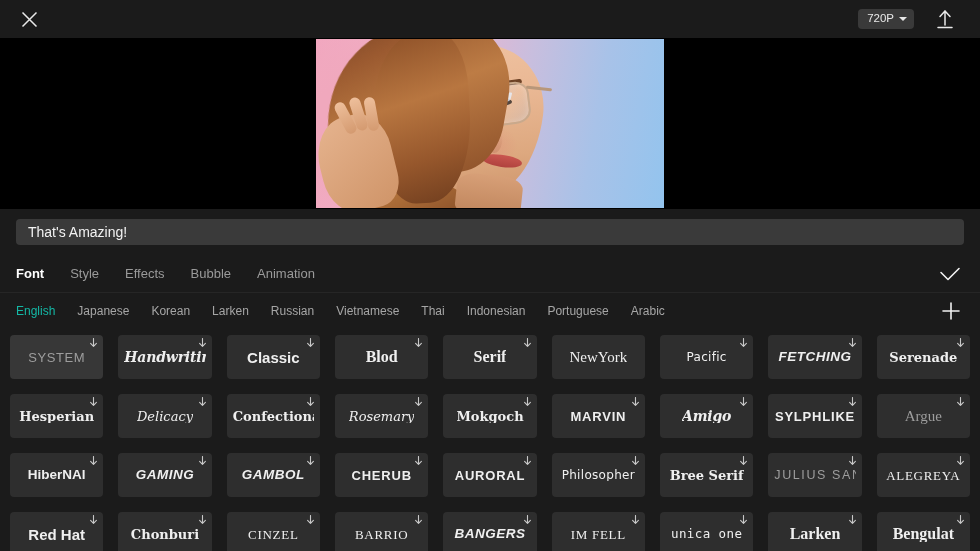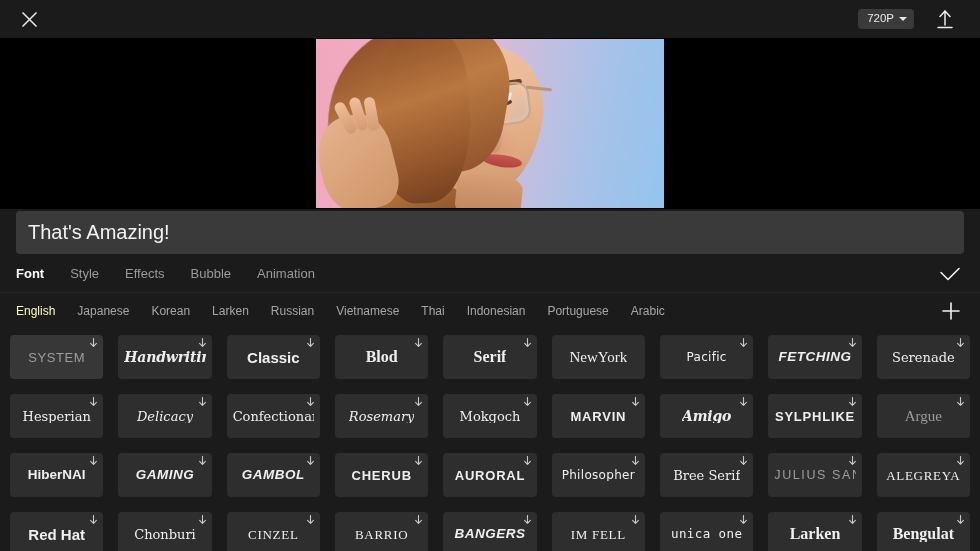--- a/index.html
+++ b/index.html
@@ -199,26 +199,26 @@
 
   
   .text-input-wrap {
     flex: 0 0 46px;
     display:flex; align-items:center;
     padding: 0 16px;
     background:#1b1b1b;
   }
   .text-input {
     width:100%;
-    height:43px;
+    height:26px;
     background:#3a3a3a;
     border:none;
     border-radius:4px;
     color:#f2f2f2;
-    font-size:20px;
+    font-size:14px;
     font-family:"Liberation Sans", sans-serif;
     padding: 0 12px;
     outline:none;
   }
 
   
   .tabs-row {
     flex: 0 0 38px;
     display:flex; align-items:center;
     padding: 0 16px;
@@ -249,21 +249,21 @@
     background:#1b1b1b;
     position:relative;
   }
   .lang {
     font-size:12px;
     color:#a6a6a6;
     margin-right:22px;
     cursor:pointer;
     white-space:nowrap;
   }
-  .lang.active { color:#fef9c3; }
+  .lang.active { color:#14b8a6; }
   .add-btn {
     margin-left:auto;
     width:26px;height:26px;
     display:flex;align-items:center;justify-content:center;
     cursor:pointer;
     color:#ffffff;
     font-size:26px;
     line-height:1;
     font-weight:300;
   }
@@ -309,21 +309,21 @@
     opacity:.92;
   }
   .dl svg { display:block; }
 
   
   .f-sys    { font-family:"Liberation Sans", sans-serif; letter-spacing:.6px; font-size:13px;}
   .f-script { font-family:"DejaVu Serif", serif; font-style:italic; font-weight:bold; font-size:14px; letter-spacing:-.2px;}
   .f-sansb  { font-family:"Liberation Sans", sans-serif; font-weight:bold; font-size:15px;}
   .f-serifb { font-family:"Liberation Serif", serif; font-weight:bold; font-size:16px;}
   .f-serif  { font-family:"Liberation Serif", serif; font-size:15px;}
-  .f-slab   { font-family:"DejaVu Serif", serif; font-weight:normal; font-size:13px;}
+  .f-slab   { font-family:"DejaVu Serif", serif; font-weight:bold; font-size:13px;}
   .f-hand   { font-family:"DejaVu Serif", serif; font-style:italic; font-size:13px;}
   .f-caps   { font-family:"Liberation Sans", sans-serif; font-weight:bold; font-size:13px; letter-spacing:.8px;}
   .f-capsN  { font-family:"Liberation Sans", sans-serif; font-size:12.5px; letter-spacing:1.6px;}
   .f-mono   { font-family:"DejaVu Sans Mono", monospace; font-weight:normal; font-size:12.5px; letter-spacing:.4px;}
   .f-italb  { font-family:"Liberation Sans", sans-serif; font-weight:bold; font-style:italic; font-size:13.5px; letter-spacing:.5px;}
   .f-black  { font-family:"DejaVu Sans", sans-serif; font-weight:bold; font-size:13px; letter-spacing:-.3px;}
   .f-cond   { font-family:"Liberation Sans Narrow","Liberation Sans", sans-serif; font-weight:bold; font-size:13.5px;}
   .f-smallcap{ font-family:"Liberation Serif", serif; font-size:13px; letter-spacing:.7px;}
   .f-light  { font-family:"DejaVu Sans", sans-serif; font-size:12px; letter-spacing:.3px;}
 </style>

